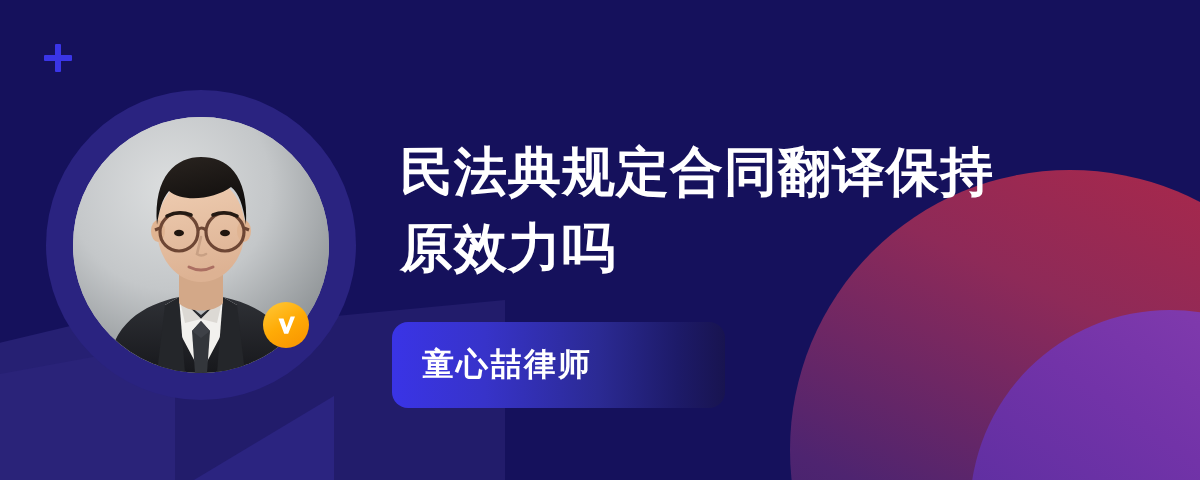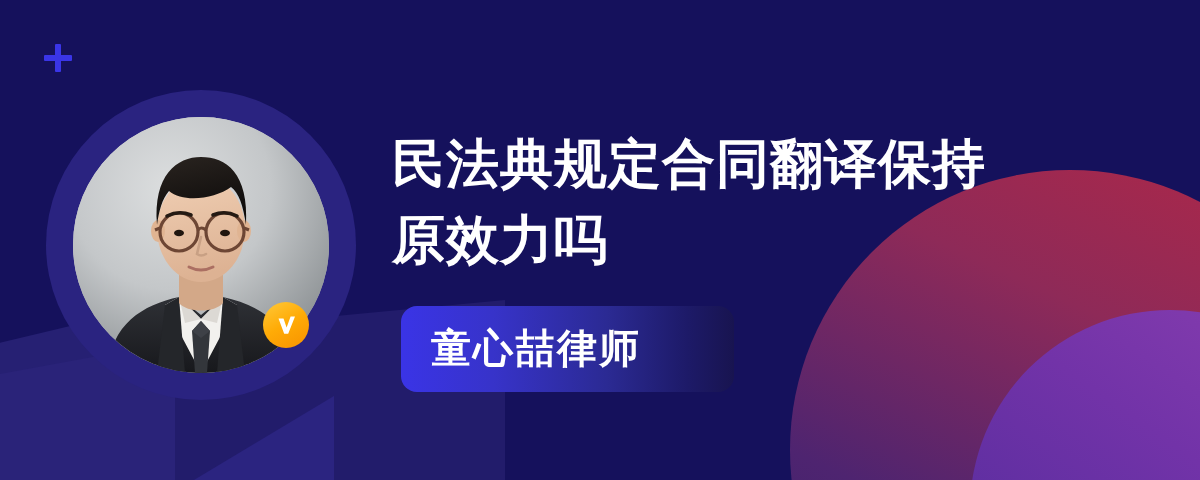--- a/index.html
+++ b/index.html
@@ -149,44 +149,43 @@
   .verified-badge svg { display: block; }
 
   
   .content {
     position: absolute;
     left: 392px;
     top: 126px;
     width: 720px;
   }
   .headline {
-    margin: 0;
+    margin: 8px;
     color: #ffffff;
     font-size: 53px;
     line-height: 76px;
     font-weight: 700;
     letter-spacing: 1px;
     max-width: 600px;
     word-break: break-all;
   }
 
   .author-chip {
     margin-top: 28px;
     display: inline-block;
     min-width: 333px;
     box-sizing: border-box;
     padding: 20px 30px 22px 30px;
     border-radius: 16px;
     background: linear-gradient(90deg, #3a34e6 0%, #3733c9 28%, #2b2a93 62%, #1d1a68 86%, #181450 100%);
     color: #ffffff;
-    font-size: 40px;
+    font-size: 32px;
     line-height: 44px;
     font-weight: 700;
     letter-spacing: 2px;
-    margin-left: 9px;
   }
 </style>
 </head>
 <body>
 
 <div class="banner">
 
   <div class="bg-decor">
     <div class="poly-left-a"></div>
     <div class="poly-left-d"></div>

